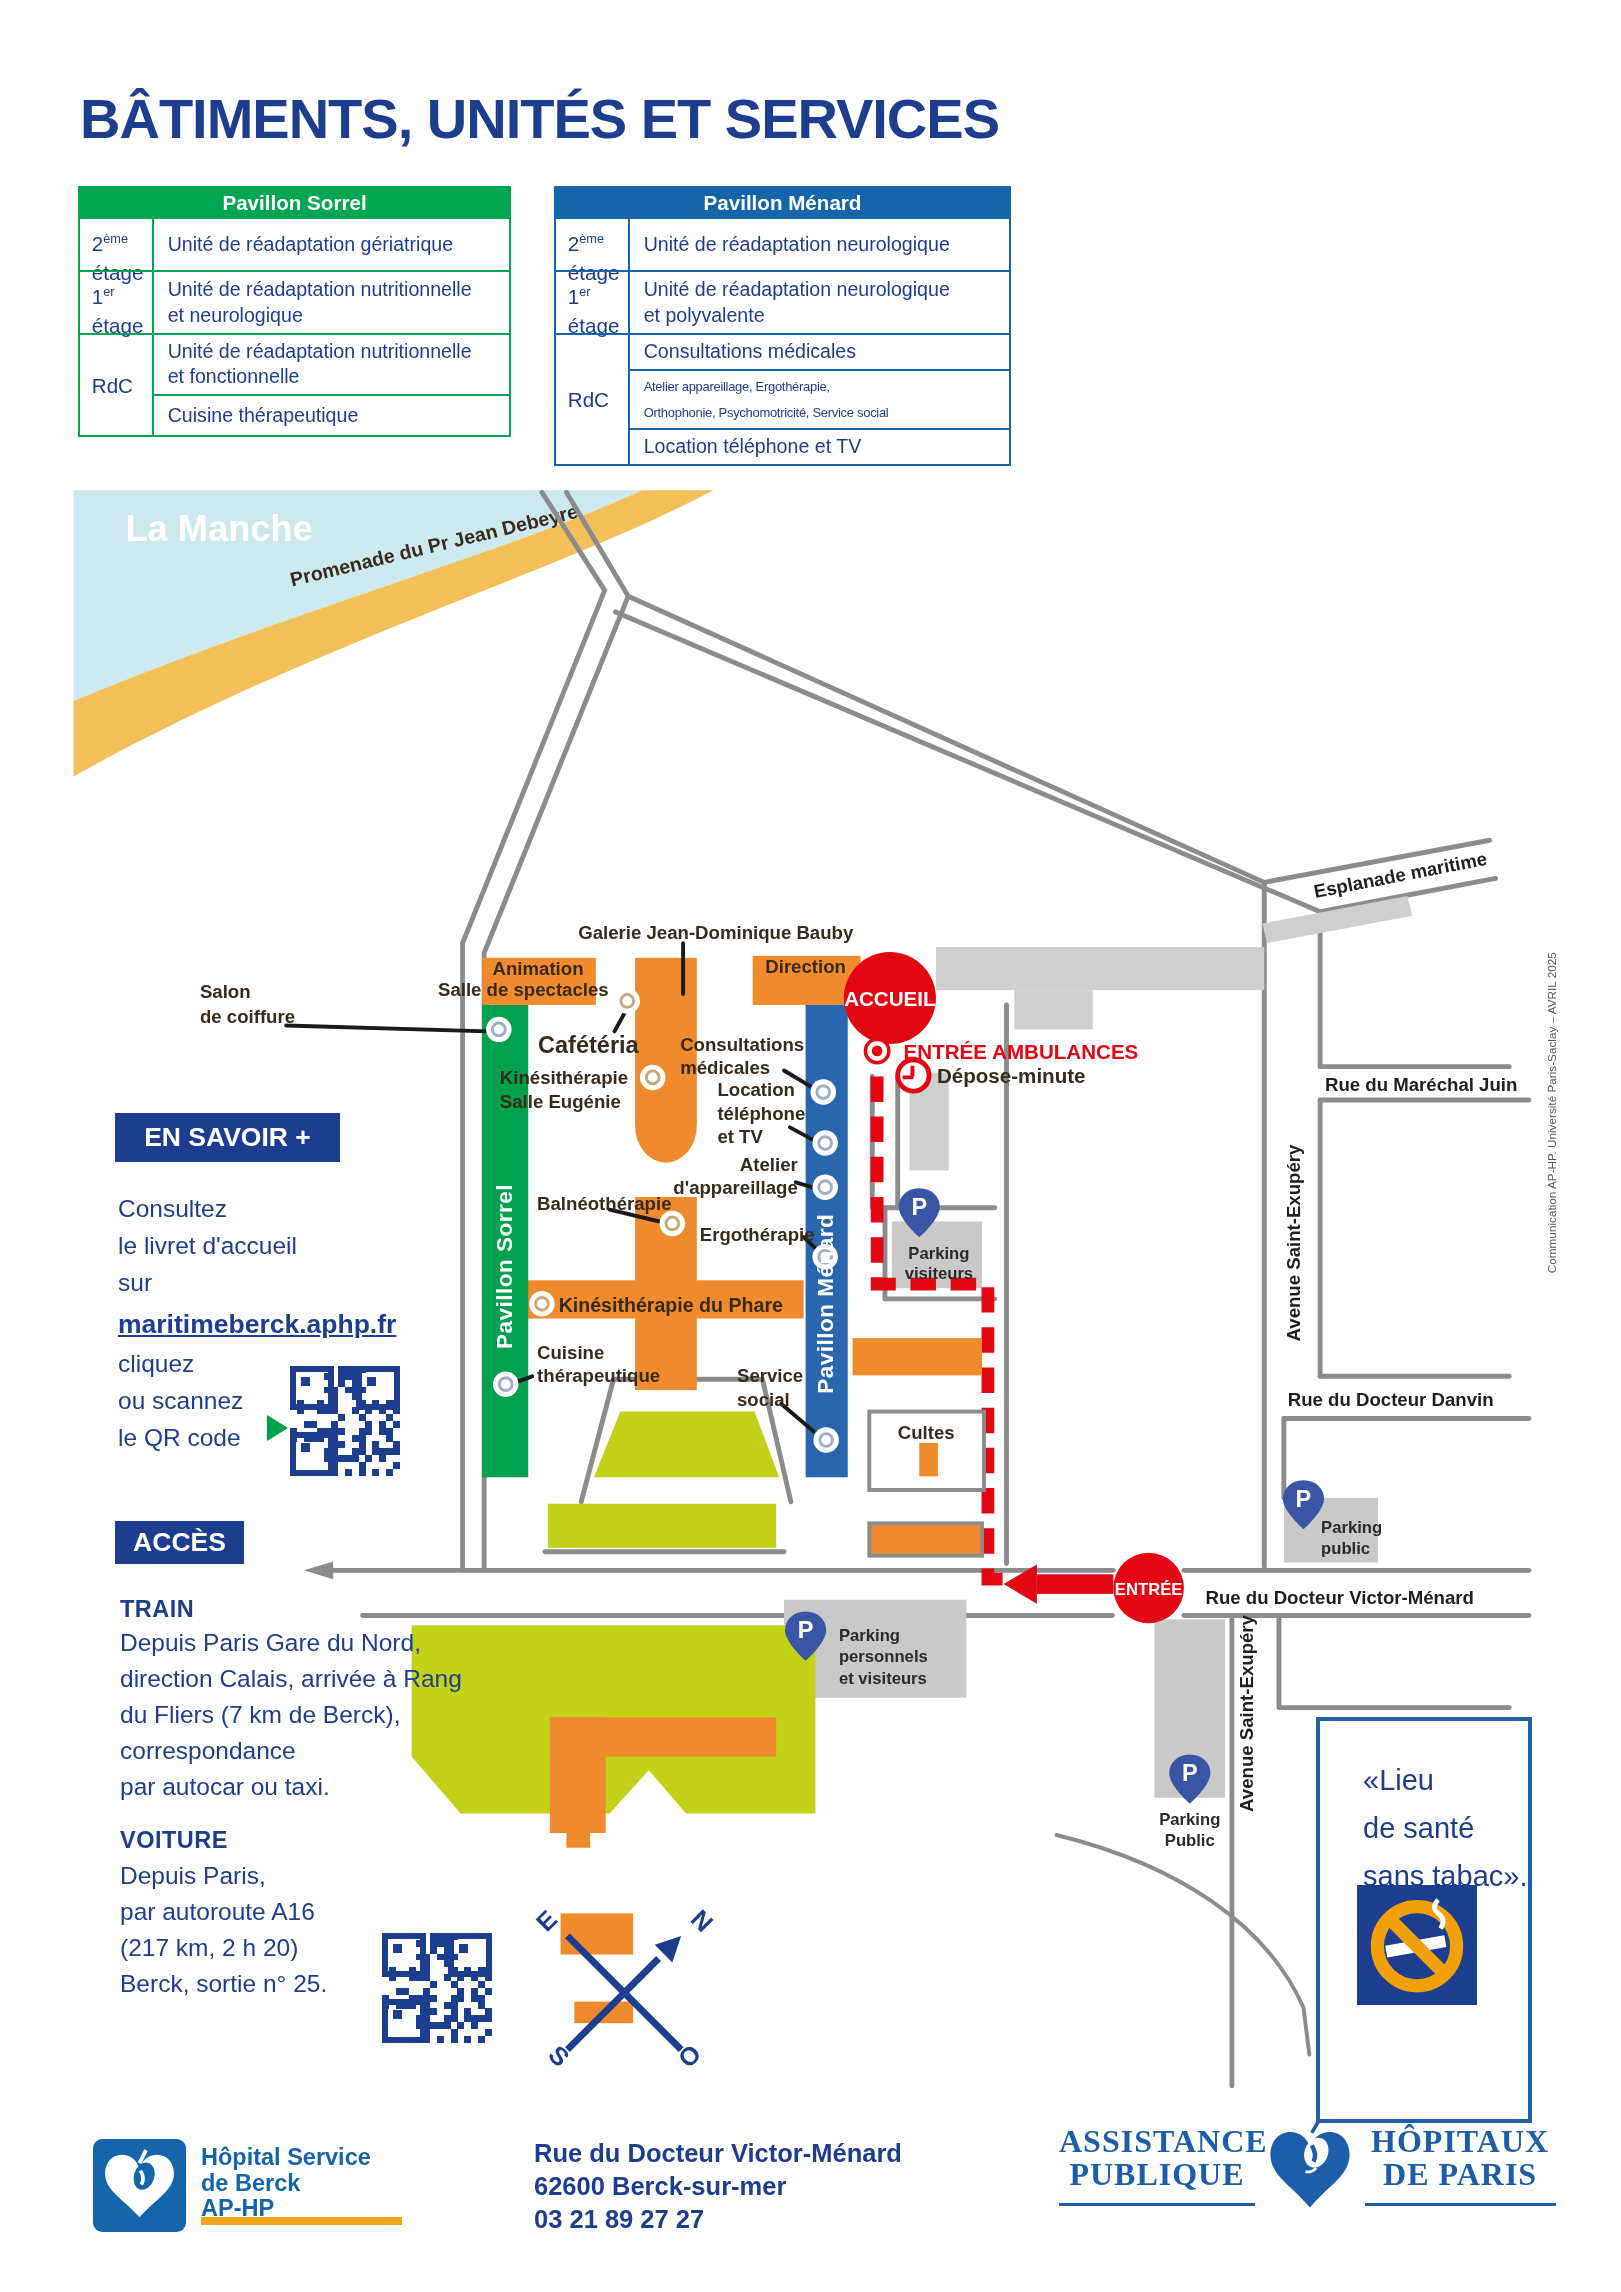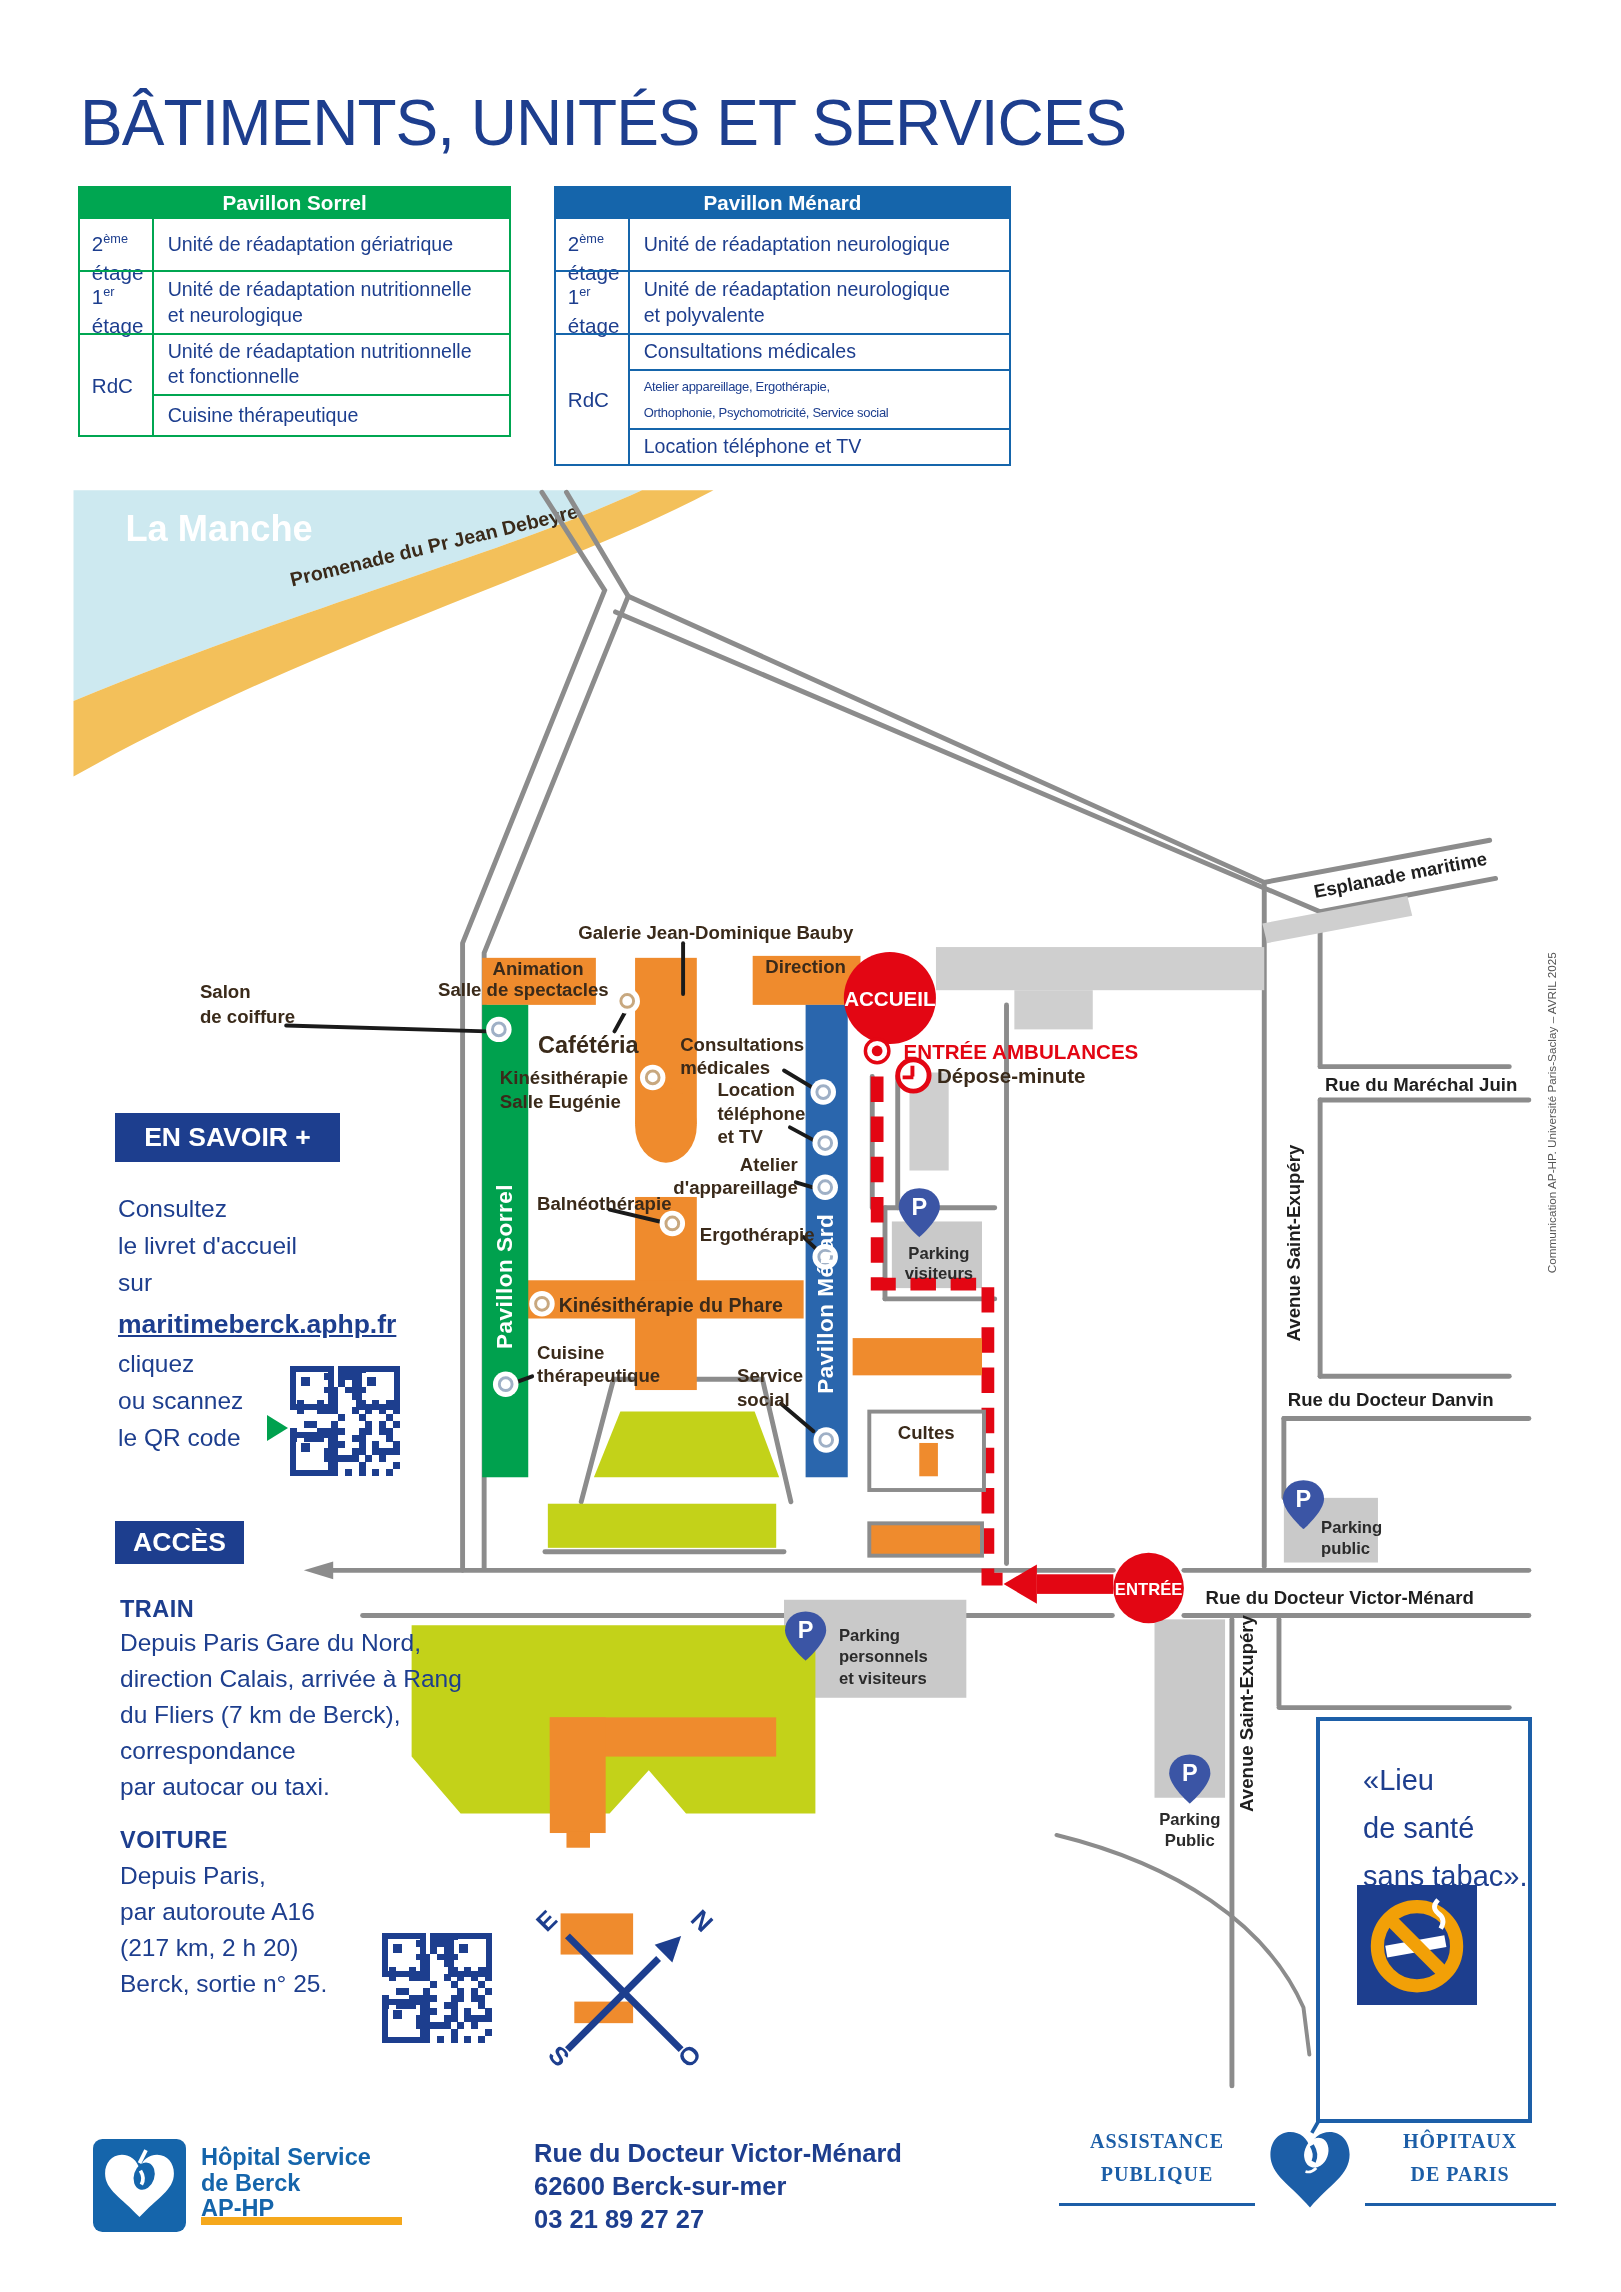--- a/index.html
+++ b/index.html
@@ -1,20 +1,20 @@
 <!DOCTYPE html>
 <html><head>
 <meta charset="utf-8">
 <style>
   html,body{margin:0;padding:0}
   body{width:1621px;height:2293px;position:relative;background:#fff;font-family:"Liberation Sans",sans-serif;overflow:hidden}
   .abs{position:absolute}
   .ml{white-space:pre-line}
   
-  #title{left:80px;top:86px;font-size:64px;font-weight:400;color:#1d3e8e;letter-spacing:-1px}
+  #title{left:80px;top:86px;font-size:56px;font-weight:700;color:#1d3e8e;letter-spacing:-1px}
   
   .ftable{position:absolute;box-sizing:border-box;display:flex;flex-direction:column;font-size:19.6px;color:#1d3e8e}
   .ftable *{box-sizing:border-box}
   .ftable .hd{height:33px;display:flex;align-items:center;justify-content:center;color:#fff;font-weight:bold;font-size:20.6px}
   .ftable .bd{border:2.9px solid;border-top:none;background:#fff;flex:1;display:flex;flex-direction:column}
   .trow{display:flex;border-top:2.9px solid}
   .trow:first-child{border-top:none}
   .floor{width:74px;flex:0 0 74px;border-right:2.9px solid;padding:5.9px 0 0 11.8px;font-size:20.6px;line-height:29px}
   .floor sup{font-size:12.7px}
   .unit{flex:1;display:flex;align-items:center;padding:3.9px 9.8px 3.9px 13.7px;line-height:25.5px}
@@ -39,21 +39,21 @@
   .qr .fd::after{content:"";position:absolute;left:4.9px;top:4.9px;width:8.8px;height:8.8px;background:#1d3e8e}
   .qr .tl{left:0;top:0}.qr .tr{right:0;top:0}.qr .bl{left:0;bottom:0}
   
   #smoke{left:1316px;top:1717px;width:216px;height:406px;border:4.9px solid #1d5fa8;box-sizing:border-box}
   #smoke .tx{position:absolute;left:43px;top:35px;font-size:29px;line-height:48px;color:#1d3e8e}
   
   #fname{left:201px;top:2145px;font-size:23.5px;font-weight:bold;line-height:25.5px;color:#1565ab}
   #fbar{left:201px;top:2217px;width:201px;height:7.8px;background:#f5a81c}
   #faddr{left:534px;top:2137px;font-size:25.5px;font-weight:bold;line-height:33px;color:#1d3e8e}
   #aphp{left:1059px;top:2125px;display:flex;align-items:flex-start;gap:9.8px}
-  .aphpt{font-family:"Liberation Serif",serif;color:#1c5ea7;font-weight:bold;font-size:20px;line-height:33px;text-align:center;letter-spacing:1px;border-bottom:3.9px solid #1c5ea7;padding-bottom:11.8px}
+  .aphpt{font-family:"Liberation Serif",serif;color:#1c5ea7;font-weight:bold;font-size:32px;line-height:33px;text-align:center;letter-spacing:1px;border-bottom:3.9px solid #1c5ea7;padding-bottom:11.8px}
   
   text{font-family:"Liberation Sans",sans-serif}
   .mt{font-weight:bold;font-size:19px;fill:#3a2a1a}
   .cafe{font-size:24px}
   .st{font-weight:bold;font-size:19px;fill:#1f1f1f}
   .wt{font-weight:bold;font-size:17px;fill:#fff}
   .bart{font-weight:bold;font-size:23px;fill:#fff;letter-spacing:.5px}
   .redt{font-weight:bold;font-size:21px;fill:#e30613}
   .pt{font-weight:bold;font-size:17px;fill:#2b2b2b}
   .cred{font-size:12px;fill:#555;font-weight:normal}

